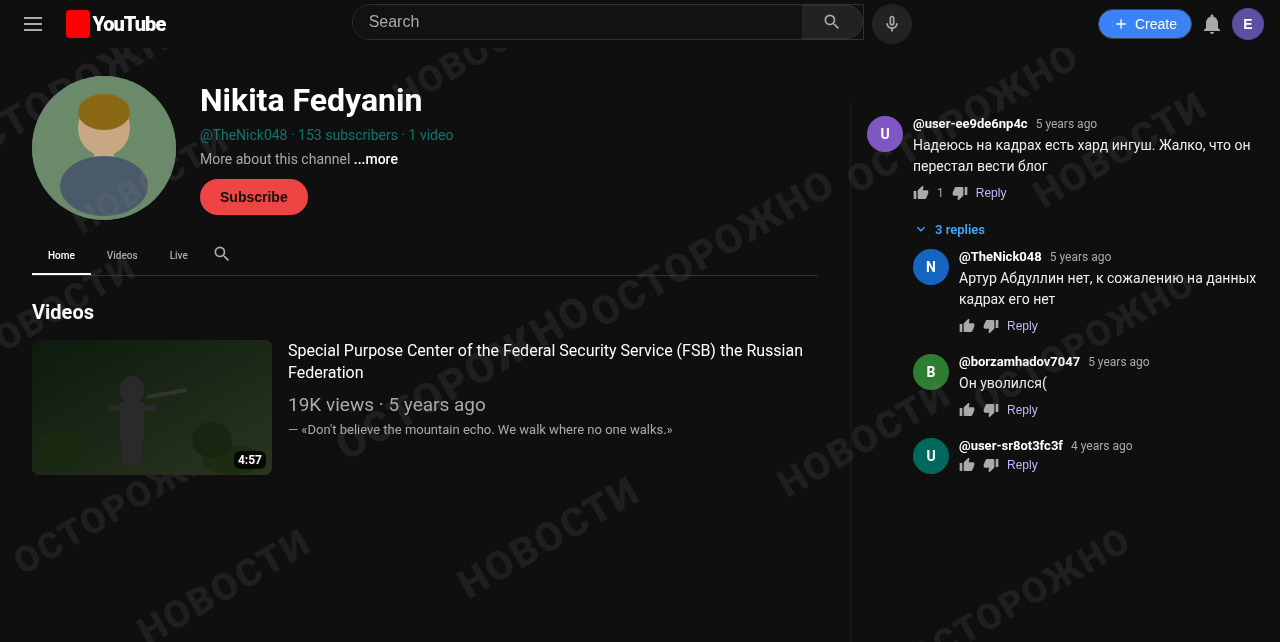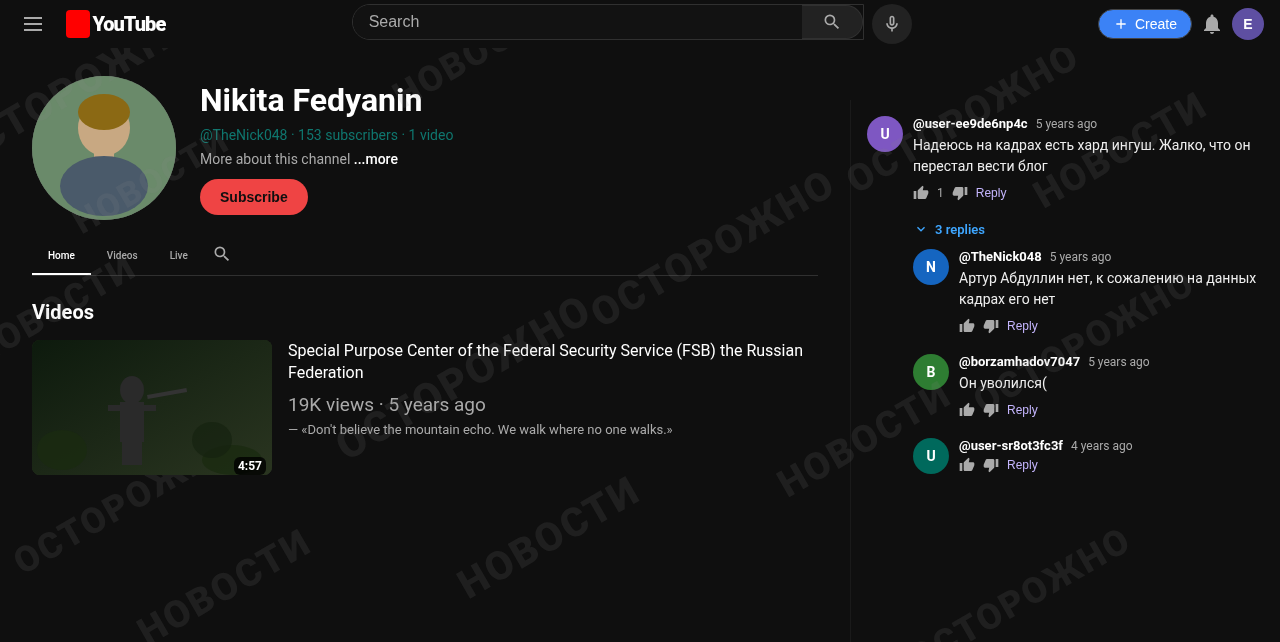--- a/index.html
+++ b/index.html
@@ -288,21 +288,21 @@
       width: 100%;
       height: 100%;
       background: linear-gradient(160deg, #1a2a1a 0%, #2a3a2a 40%, #444 100%);
       display: flex;
       align-items: center;
       justify-content: center;
     }
     
     .duration-badge {
       position: absolute;
-      bottom: 0;
+      bottom: 6px;
       right: 6px;
       background: rgba(0,0,0,0.8);
       color: #fff;
       font-size: 12px;
       padding: 2px 4px;
       border-radius: 6px;
       font-weight: 700;
     }
     .video-info { flex: 1; }
     .video-title {

